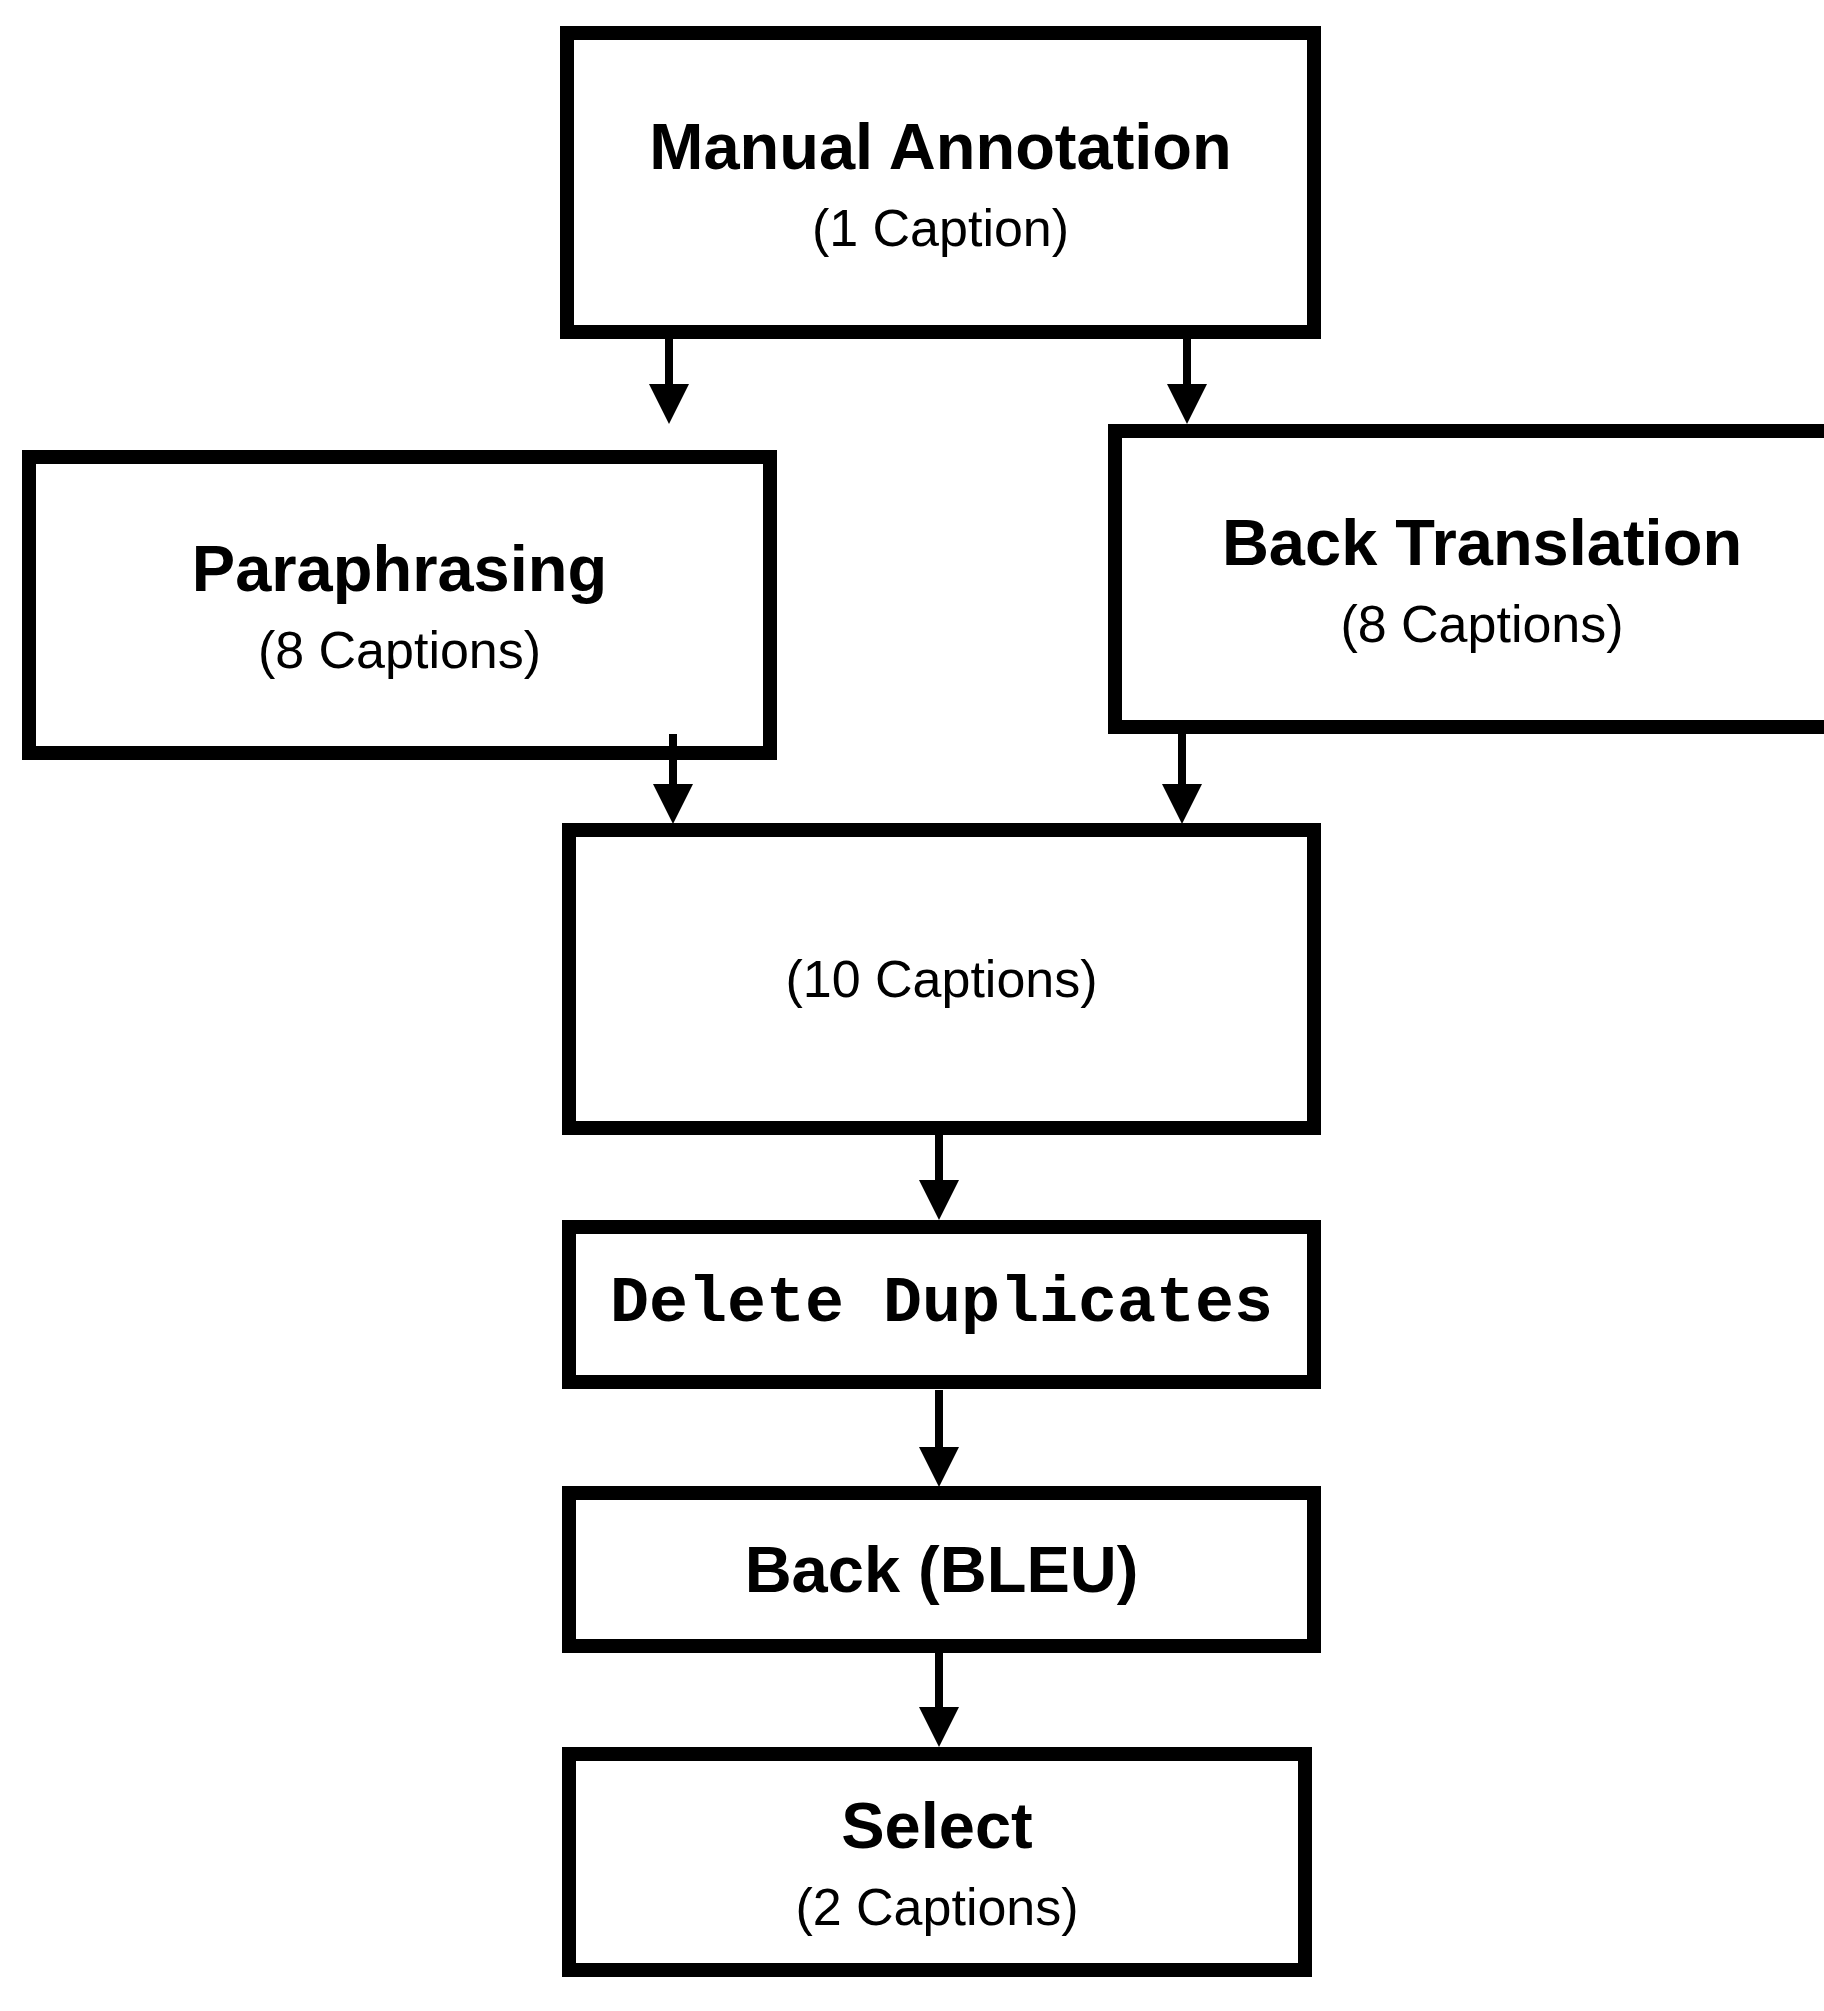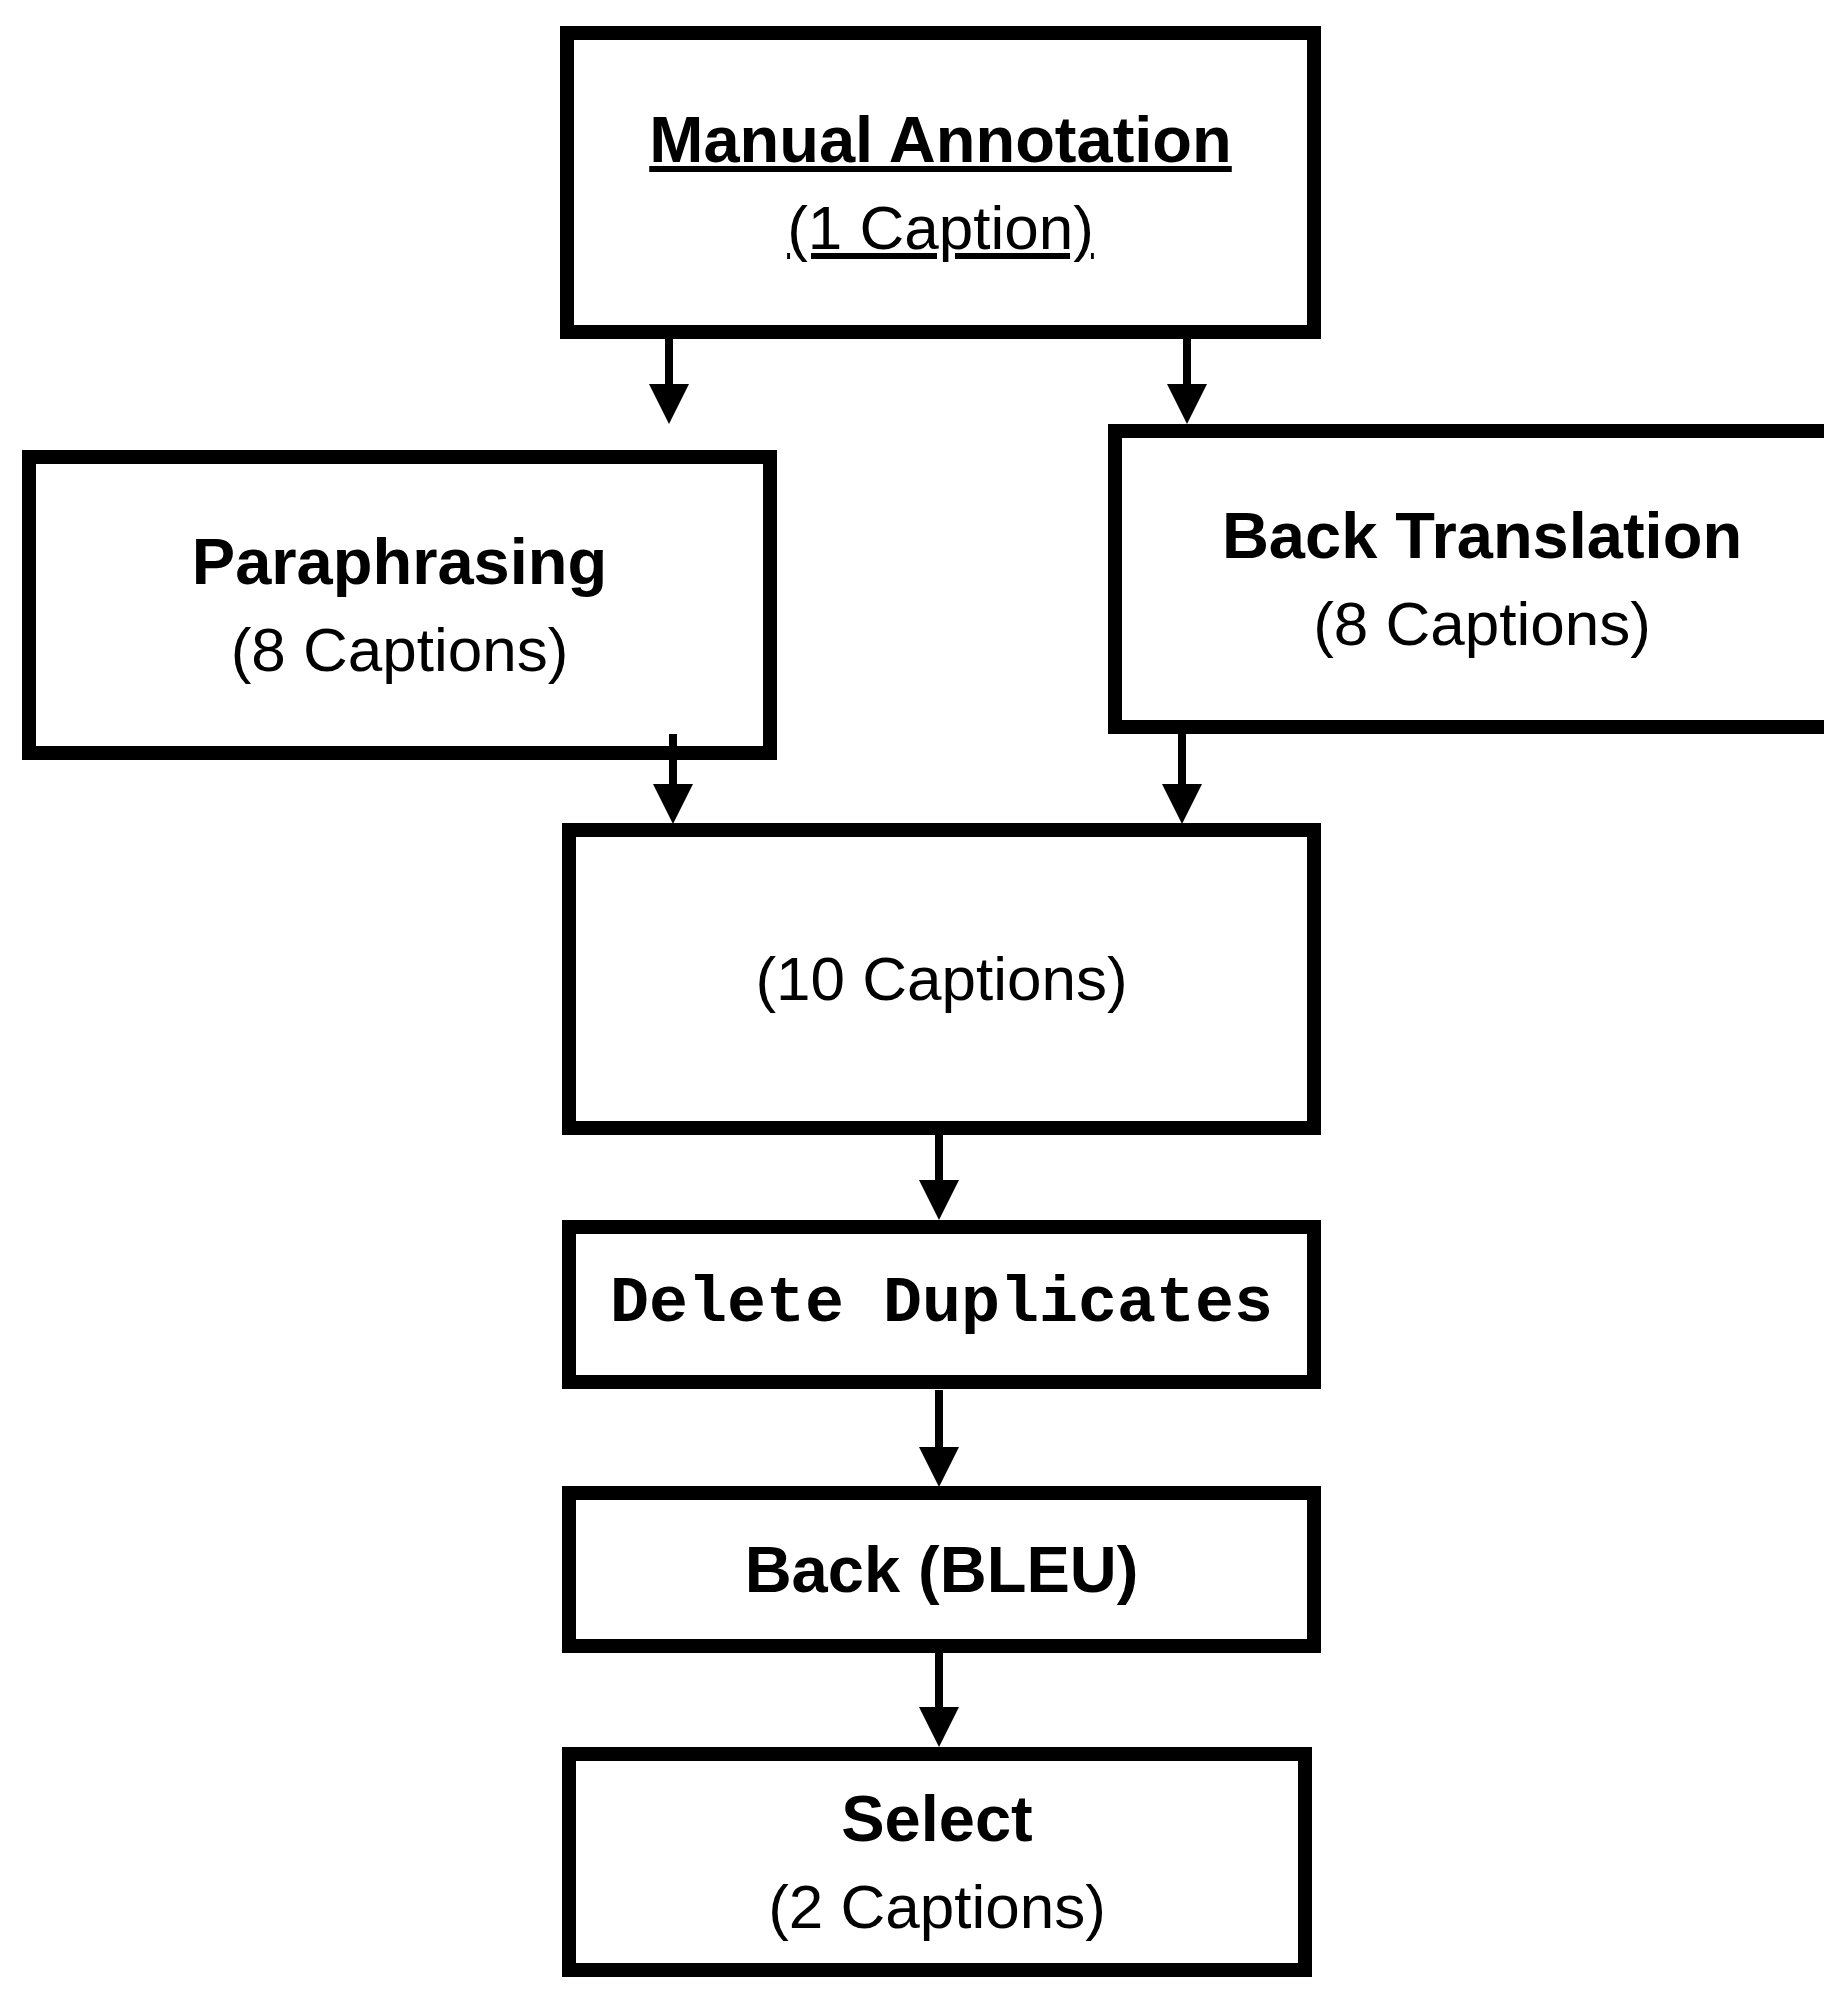--- a/index.html
+++ b/index.html
@@ -27,28 +27,28 @@
     text-align: center;
   }
   .node .title {
     font-weight: bold;
     font-size: 65px;
     line-height: 1.4;
     white-space: nowrap;
   }
   .node .subtitle {
     font-weight: normal;
-    font-size: 62px;
+    font-size: 52px;
     line-height: 1.4;
     white-space: nowrap;
   }
   .node .subtitle:empty { display: none; }
 
   
-  .n-manual  { left: 560px;  top: 26px;   width: 761px; height: 313px; text-decoration: underline; }
+  .n-manual  { left: 560px;  top: 26px;   width: 761px; height: 313px; }
   .n-para    { left: 22px;   top: 424px;  width: 755px; height: 310px; margin-top: 26px; }
   .n-back    { left: 1108px; top: 424px;  width: 748px; height: 310px; text-align: right; }
   .n-combine { left: 562px;  top: 823px;  width: 759px; height: 312px; }
   .n-delete  { left: 562px;  top: 1220px; width: 759px; height: 169px; font-family: Liberation Mono, monospace; }
   .n-sort    { left: 562px;  top: 1486px; width: 759px; height: 167px; }
   .n-select  { left: 562px;  top: 1747px; width: 750px; height: 230px; }
 
   
   .arrow {
     position: absolute;

